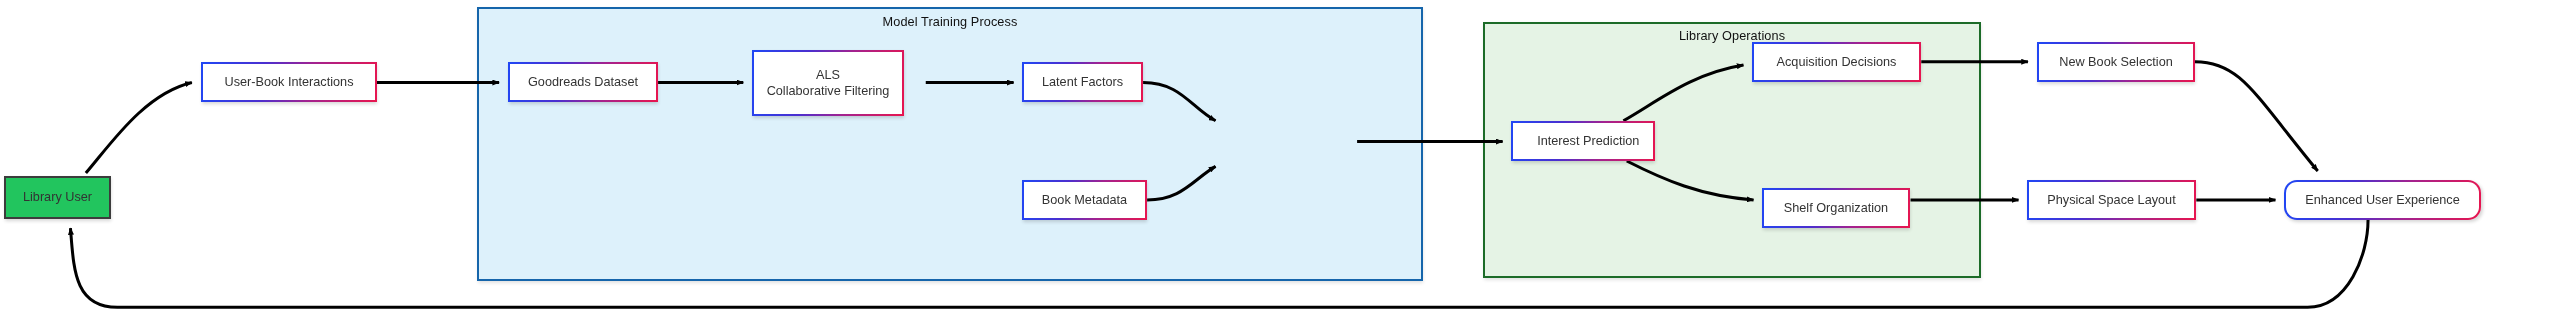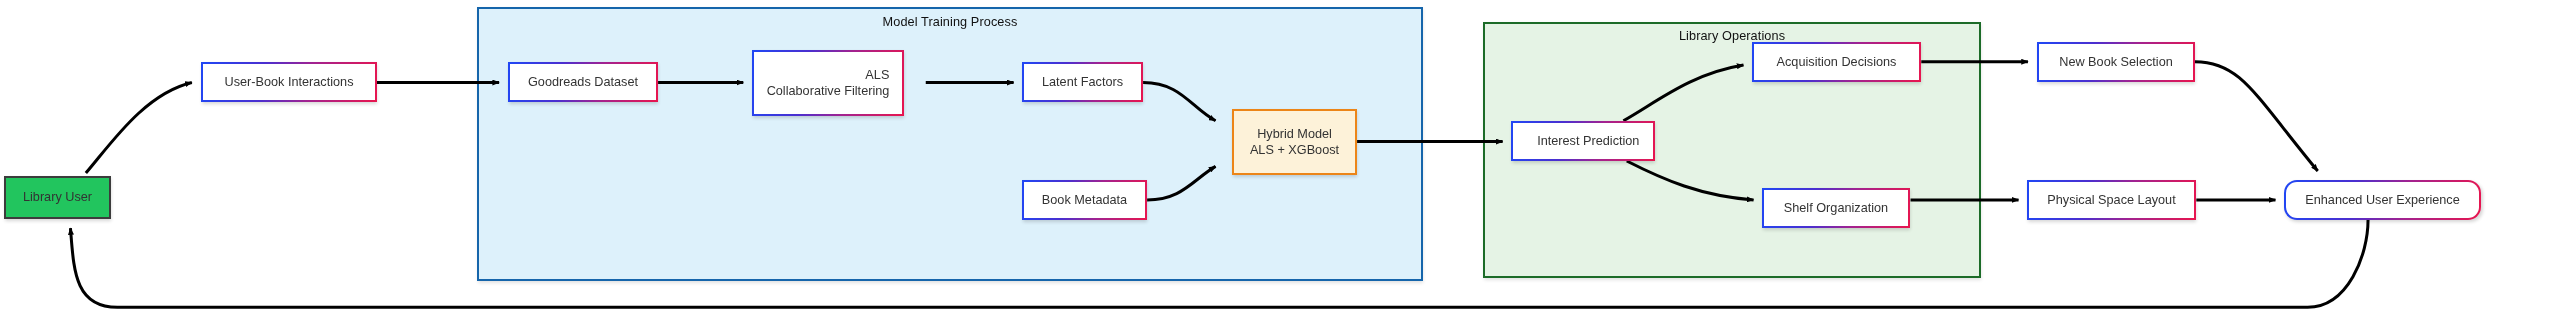--- a/index.html
+++ b/index.html
@@ -62,21 +62,20 @@
     background: #ffffff;
     padding: 0 5.4px;
   }
   
   .node.grad {
     background:
       linear-gradient(#ffffff, #ffffff) padding-box,
       linear-gradient(100deg, #1f47f5 0%, #4a2fd0 35%, #a3228f 62%, #e8154e 100%) border-box;
     border: 2px solid transparent;
     box-shadow: 1.3px 2px 3.4px rgba(0,0,0,0.16);
-    text-align: right;
   }
   .node.actor {
     background: #22c55e;
     border: 2px solid #3c3c3c;
     box-shadow: 1.3px 2px 3.4px rgba(0,0,0,0.16);
   }
   .node.highlight {
     background: #fdf2d9;
     border: 2px solid #ec8517;
     box-shadow: 1.3px 2px 3.4px rgba(0,0,0,0.16);
@@ -140,26 +139,20 @@
   </div>
 
   <div class="node grad" id="n-latent-factors" style="left: 1022px; top: 62px; width: 121px; height: 40px;">
     <span>Latent Factors</span>
   </div>
 
   <div class="node grad" id="n-book-metadata" style="left: 1022px; top: 180px; width: 125px; height: 40px;">
     <span>Book Metadata</span>
   </div>
 
-  <div class="node highlight" id="n-hybrid-model" style="left: 1232px; top: 109px; width: 125px; height: 66px;">
-    <div>
-      <span>Hybrid Model</span>
-      <span>ALS + XGBoost</span>
-    </div>
-  </div>
 
   <div class="node grad" id="n-interest-prediction" style="left: 1511px; top: 121px; width: 144px; height: 40px; padding-left: 16px;">
     <span>Interest Prediction</span>
   </div>
 
   <div class="node grad" id="n-acquisition-decisions" style="left: 1752px; top: 42px; width: 169px; height: 40px;">
     <span>Acquisition Decisions</span>
   </div>
 
   <div class="node grad" id="n-shelf-organization" style="left: 1762px; top: 188px; width: 148px; height: 40px;">

